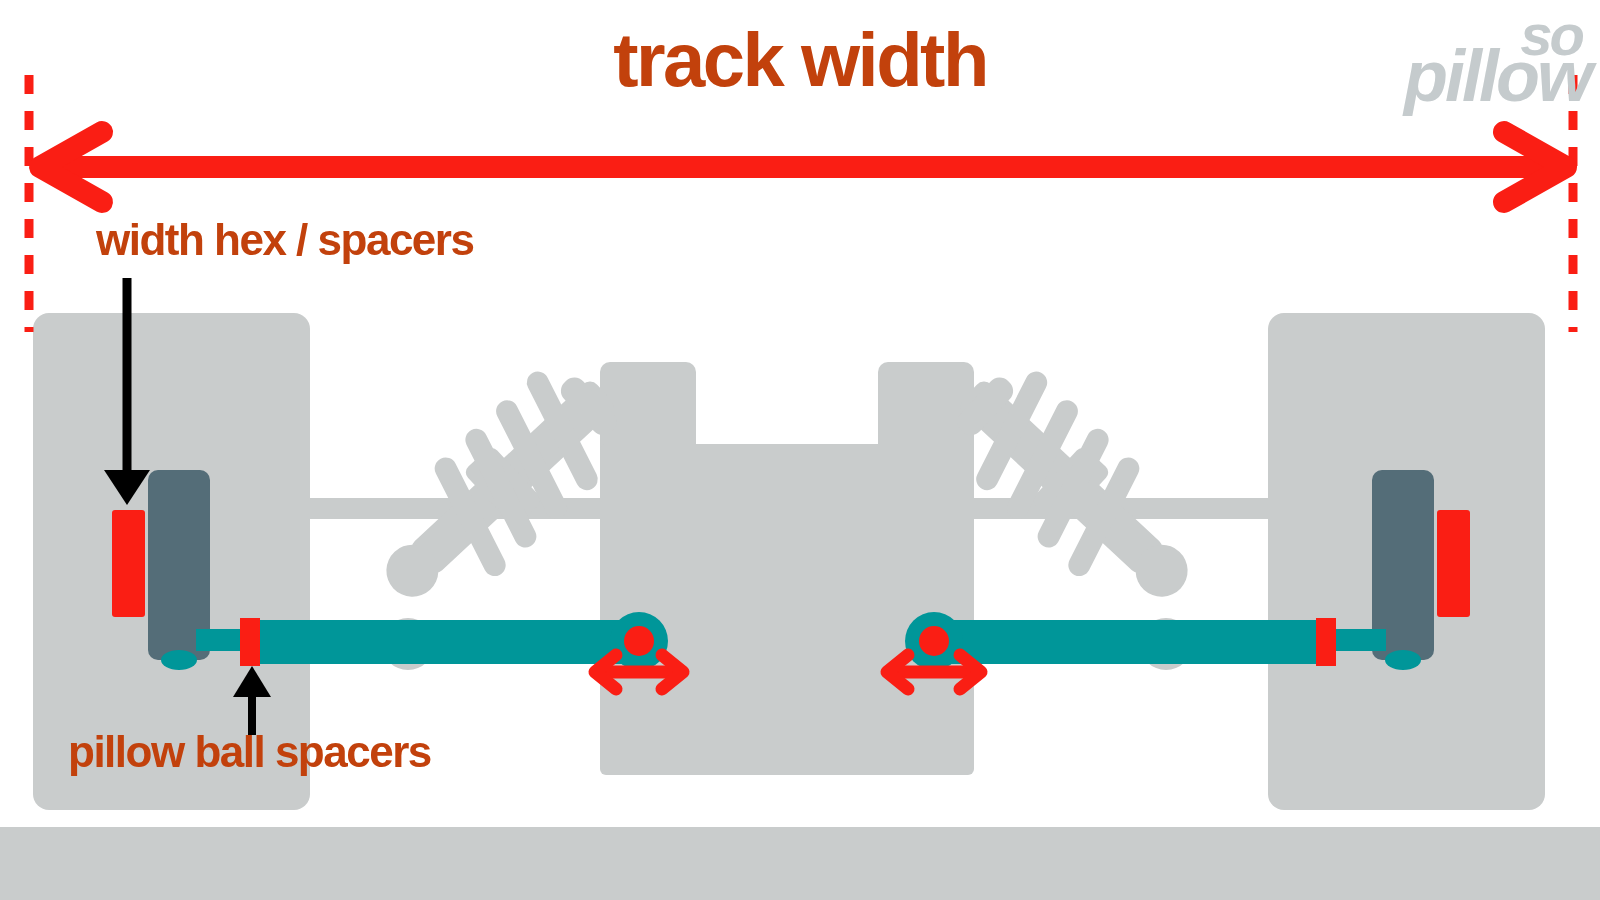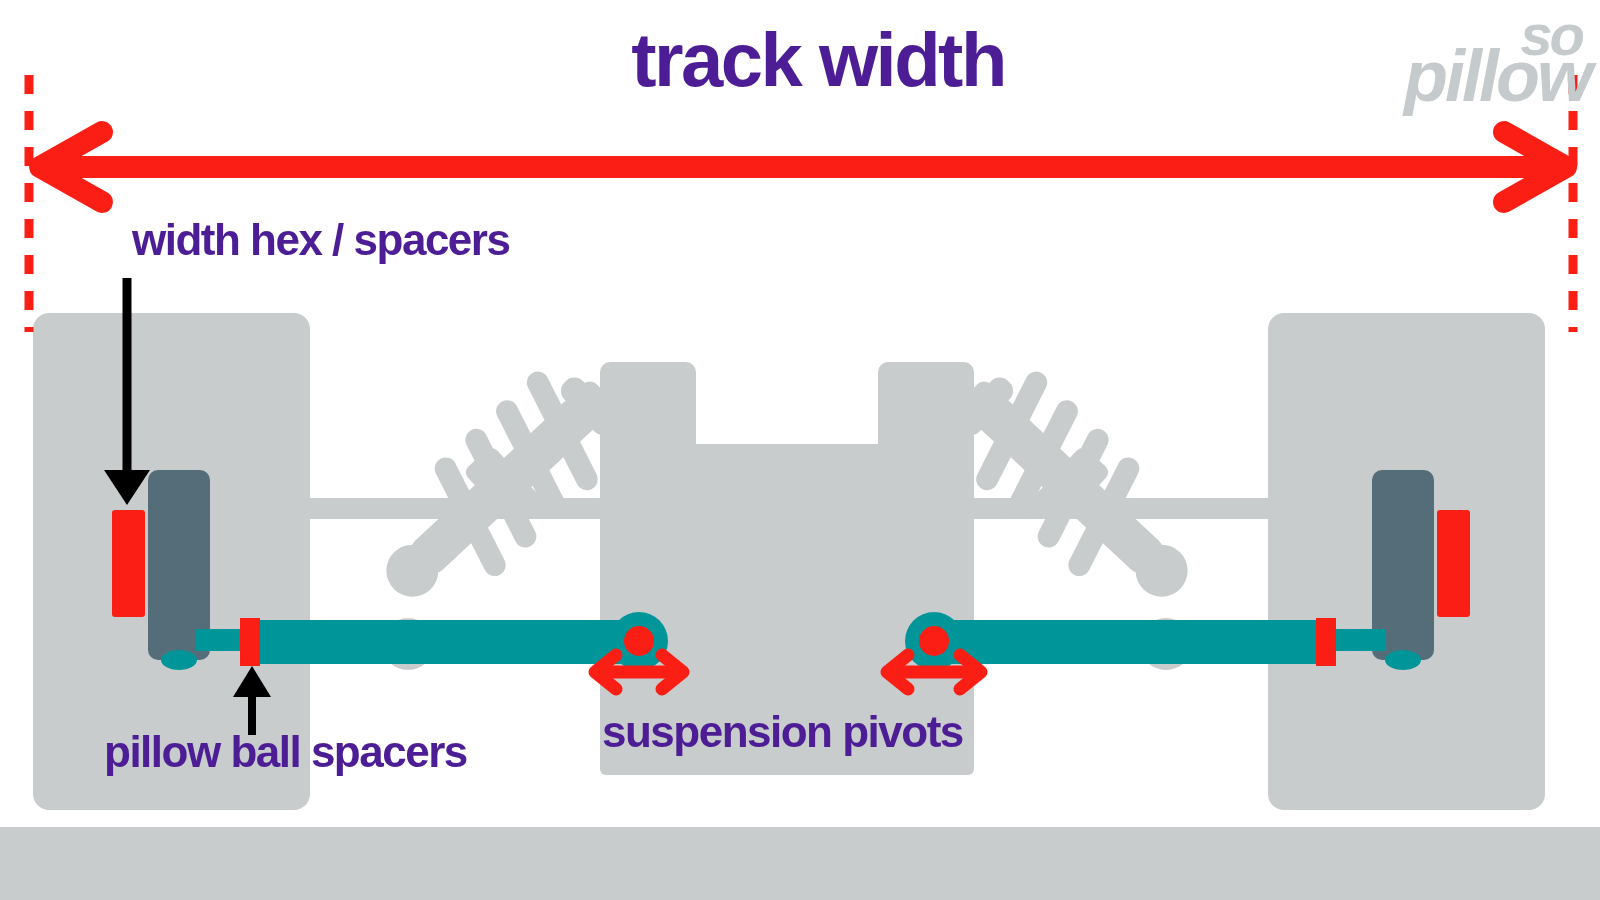--- a/index.html
+++ b/index.html
@@ -9,25 +9,24 @@
     font-family:"Liberation Sans","DejaVu Sans",sans-serif;
     position:relative;
   }
   #stage{position:relative;width:1600px;height:900px;background:#ffffff;}
   #stage svg{position:absolute;left:0;top:0;}
 
   .lbl{
     position:absolute;
     font-family:"Liberation Sans","DejaVu Sans",sans-serif;
     font-weight:bold;
-    color:#4c1d95;
+    color:#c2410c;
     white-space:nowrap;
     letter-spacing:-1.5px;
     line-height:1;
-    padding-left:36px;
   }
   #title-text{
     font-size:76px;
     left:0;right:0;top:22px;
     text-align:center;
     letter-spacing:-2.5px;
   }
   #label-wheel-hex{ font-size:44px; left:96px; top:218px; }
   #label-pillow-ball{ font-size:44px; left:40px; top:730px;margin-left:28px; }
   #label-suspension-pivots{ font-size:44px; left:566px; top:710px; }
@@ -174,20 +173,19 @@
     <polygon points="252,666 233,697 271,697" fill="#000000"></polygon>
 
   </svg>
 
   <div class="lbl" id="title-text">track width</div>
 
   <div class="lbl" id="label-wheel-hex">width hex / spacers</div>
 
   <div class="lbl" id="label-pillow-ball">pillow ball spacers</div>
 
-  <div class="lbl" id="label-suspension-pivots">suspension pivots</div>
 
   <div id="watermark">
     <div class="wm" id="wm-so">so</div>
     <div class="wm" id="wm-dialed">pillow</div>
   </div>
 
 </div>
 
 </body></html>

